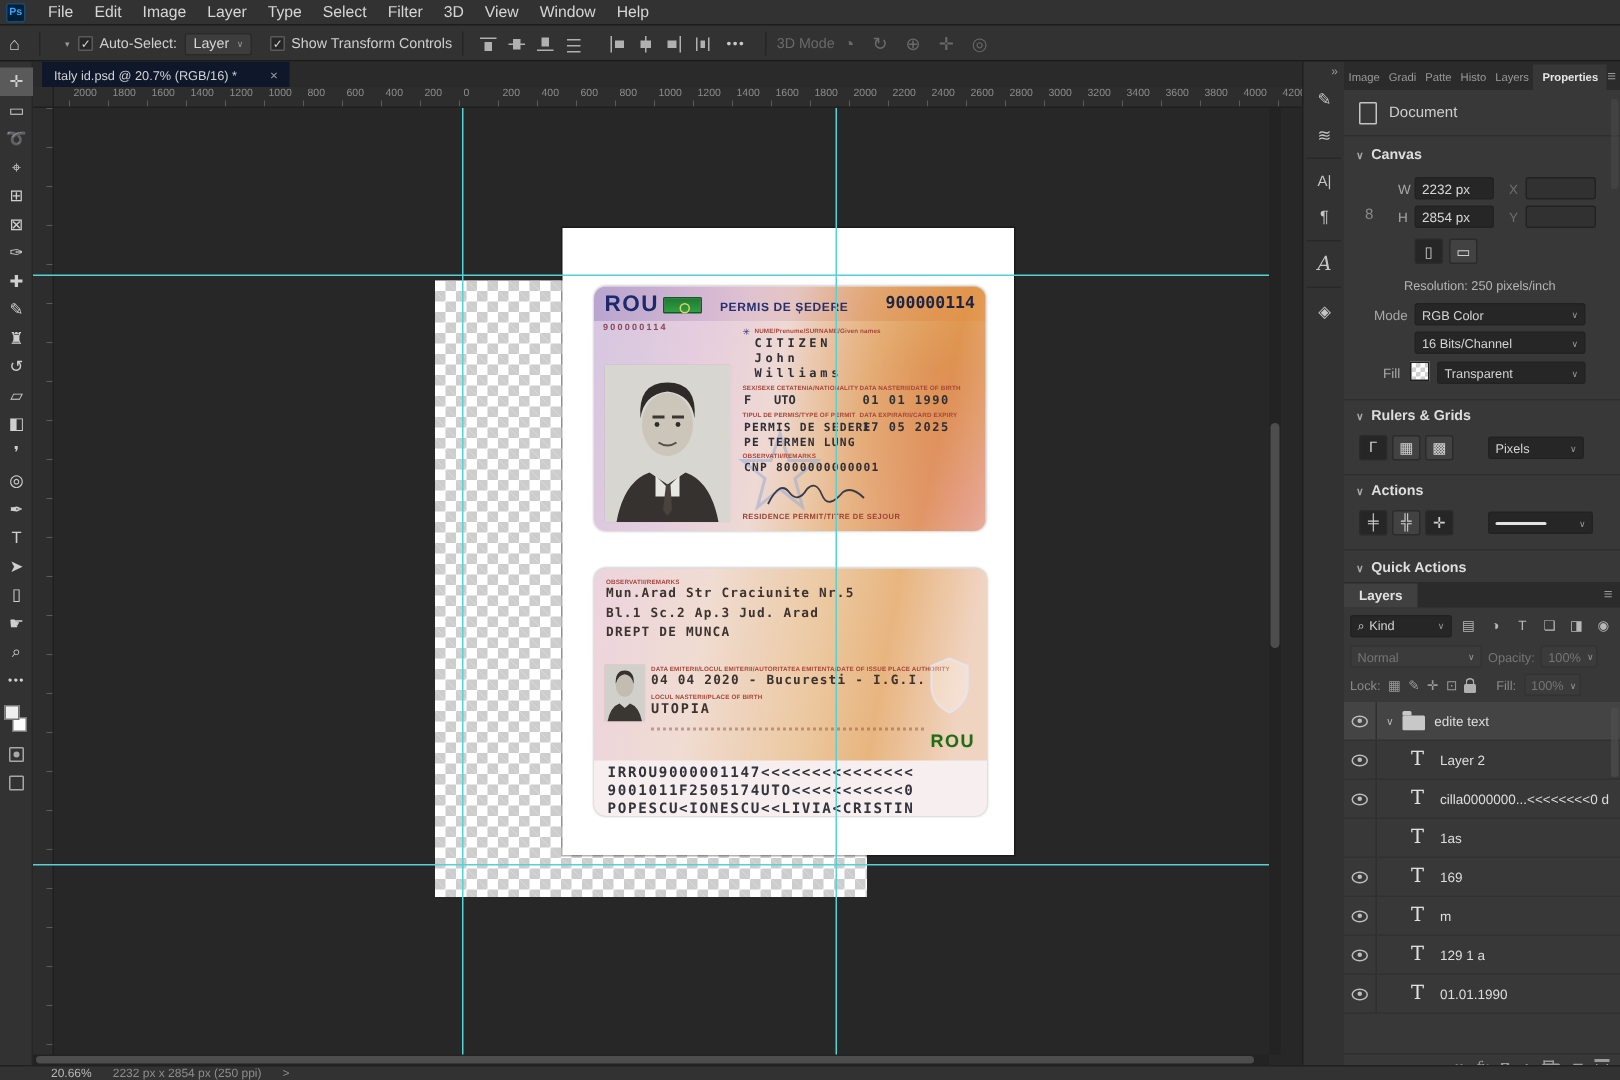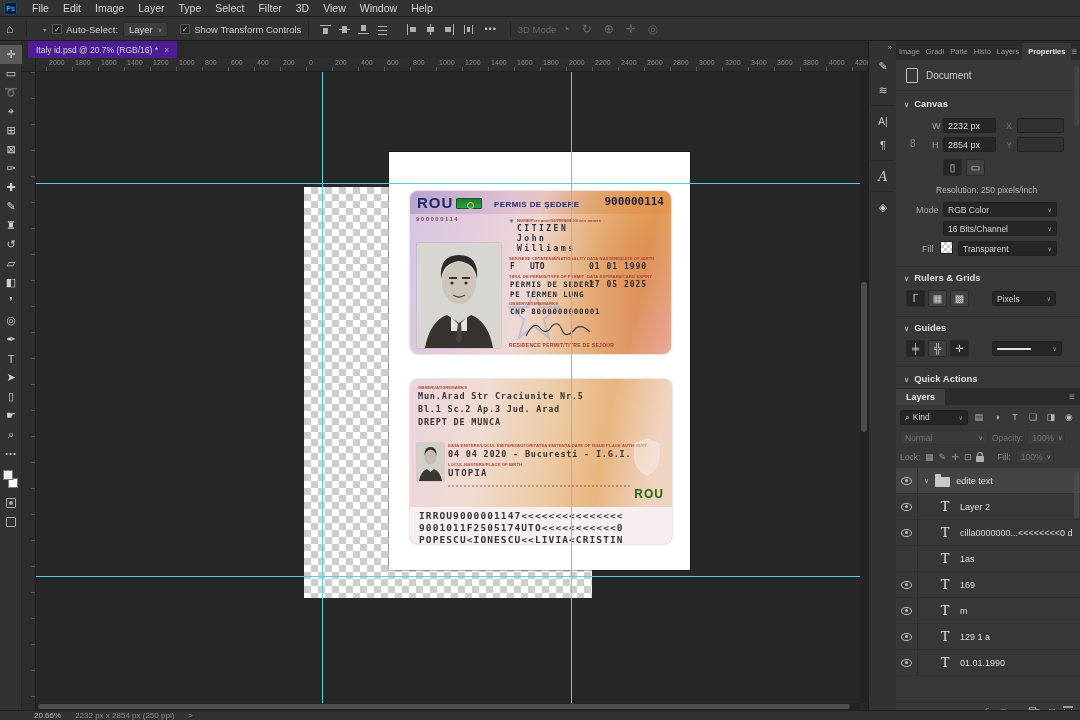--- a/index.html
+++ b/index.html
@@ -39,32 +39,32 @@
 .tool.ton{background:#5a5a5a}
 #tb-colors{position:relative;width:22px;height:26px;margin-top:4px}
 .bgsw{position:absolute;left:8px;top:11px;width:10px;height:10px;background:#fdfdfd;border:1px solid #777}
 .fgsw{position:absolute;left:3px;top:3px;width:10px;height:10px;background:#f0f0f0;border:1px solid #777}
 .qm{width:10px;height:10px;border:1px solid #a8a8a8;border-radius:1px;position:relative}
 .qm::after{content:"";position:absolute;left:2px;top:2px;width:4px;height:4px;border-radius:50%;background:#a8a8a8}
 .smo{width:10px;height:10px;border:1px solid #a8a8a8;border-radius:1px}
 
 
 #tabbar{position:absolute;left:22px;top:41px;width:846px;height:17px;background:#2a2a2a;display:flex;z-index:27}
-#doctab{margin-left:6px;height:17px;background:#4c1d95;display:flex;align-items:center;gap:6px;padding:0 8px;color:#d2d2d2;font-size:8.5px}
+#doctab{margin-left:6px;height:17px;background:#0f172a;display:flex;align-items:center;gap:22px;padding:0 8px;color:#d2d2d2;font-size:8.5px}
 #doctab .x{color:#9a9a9a;font-size:9px}
 
 
 #canvas-area{position:absolute;left:22px;top:58px;width:846px;height:652px;background:#272727;z-index:1}
 #corner{position:absolute;left:0;top:0;width:14px;height:14px;background:#2d2d2d;border-right:1px solid #1f1f1f;border-bottom:1px solid #1f1f1f}
 #hruler{position:absolute;left:14px;top:0;width:832px;height:14px;background:#2d2d2d;border-bottom:1px solid #1f1f1f;overflow:hidden}
 #hruler .ticks{position:absolute;left:10px;right:0;bottom:0;height:4px;background:repeating-linear-gradient(90deg,#5a5a5a 0 1px,transparent 1px 26px)}
 .rl{position:absolute;top:1px;font-size:7px;color:#8c8c8c;white-space:nowrap}
 #vruler{position:absolute;left:0;top:14px;width:14px;height:638px;background:#2d2d2d;border-right:1px solid #1f1f1f}
 #vruler .ticks{position:absolute;top:0;bottom:0;right:0;width:4px;background:repeating-linear-gradient(180deg,#5a5a5a 0 1px,transparent 1px 26px)}
-#paste{position:absolute;left:14px;top:14px;width:832px;height:638px;overflow:hidden}
+#paste{position:absolute;left:0;top:14px;width:832px;height:638px;overflow:hidden}
 .checker{background-color:#fff;background-image:linear-gradient(45deg,#cdcdcd 25%,transparent 25%,transparent 75%,#cdcdcd 75%),linear-gradient(45deg,#cdcdcd 25%,transparent 25%,transparent 75%,#cdcdcd 75%);background-size:14px 14px;background-position:0 0,7px 7px}
 #doc-checker{position:absolute;left:268px;top:115px;width:288px;height:411px}
 #page{position:absolute;left:353px;top:80px;width:301px;height:418px;background:#fff;box-shadow:0 0 0 1px rgba(0,0,0,.3)}
 .guide{position:absolute;background:#55d2d6;z-index:12}
 .guide.v{width:1px;top:-14px;bottom:7px}
 .guide.h{height:1px;left:-14px;right:8px}
 #hscroll{position:absolute;left:0;bottom:0;height:7px;width:824px;background:#232323}
 #hscroll .thumb{position:absolute;left:2px;top:1px;height:5px;width:812px;background:#4d4d4d;border-radius:3px}
 #vscroll{position:absolute;right:0;top:0;width:8px;height:631px;background:#232323}
 #vscroll .thumb{position:absolute;top:210px;left:1px;width:6px;height:150px;background:#4d4d4d;border-radius:3px}
@@ -505,21 +505,21 @@
       </span>
     <span class="pbtn" style="left:54px;top:230px">
         <span>▩</span>
       </span>
     <span class="psel" style="left:96px;top:231px;width:64px">
         <span>Pixels</span>
         <span class="car">∨</span>
       </span>
 
     <div class="psep" style="top:256px"></div>
-    <div class="phead" style="top:262px"><span class="chev8">∨</span><span>Guides</span></div>
+    <div class="phead" style="top:262px"><span class="chev8">∨</span><span>Actions</span></div>
     <span class="pbtn on" style="left:10px;top:280px">
         <span>╪</span>
       </span>
     <span class="pbtn" style="left:32px;top:280px">
         <span>╬</span>
       </span>
     <span class="pbtn on" style="left:54px;top:280px">
         <span>✛</span>
       </span>
     <span class="psel" style="left:96px;top:281px;width:70px">

